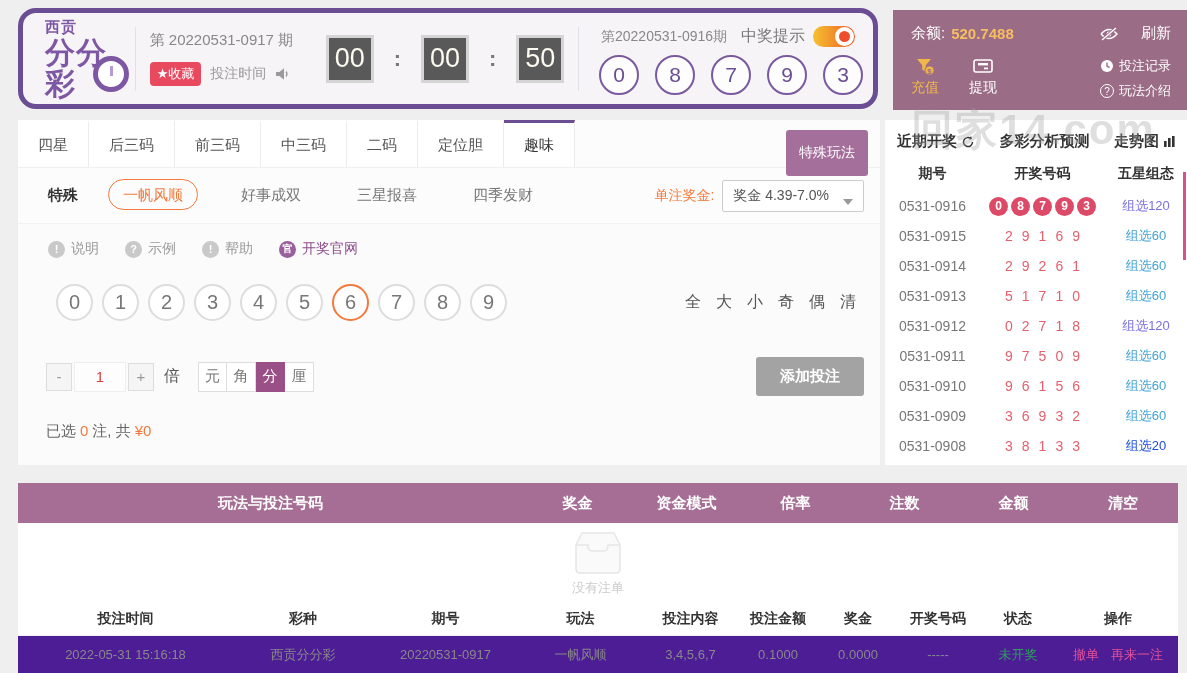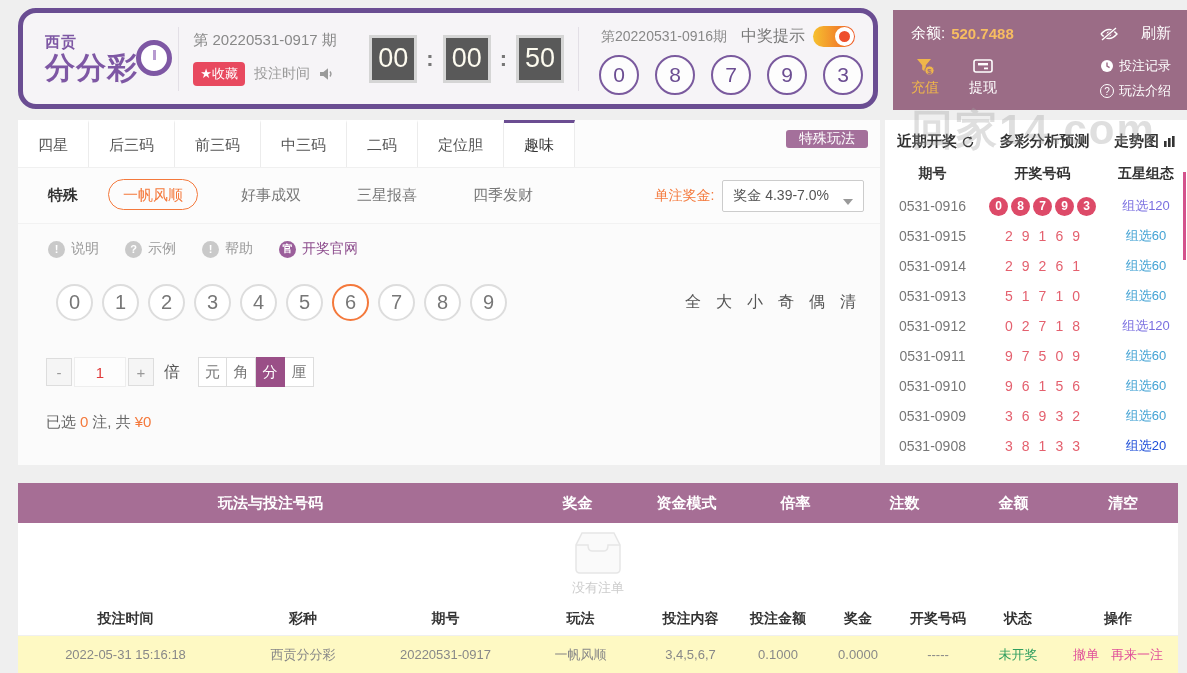--- a/index.html
+++ b/index.html
@@ -20,21 +20,21 @@
   .logo-main{ color:#7e57a4; font-size:30px; font-weight:bold; letter-spacing:1px; line-height:1.05;}
   .logo-clock{ position:absolute; right:6px; bottom:8px; width:36px; height:36px;
     border:5px solid #7e57a4; border-radius:50%; background:#fff; }
   .logo-clock:after{ content:""; position:absolute; left:12px; top:5px; width:3px; height:10px; background:#b79ad0;}
   .hdr-sep{ width:1px; height:64px; background:#e3dfe6; }
   .period-col{ padding:0 16px 0 14px; min-width:176px;}
   .period-label{ color:#888; font-size:15px; margin-bottom:12px; white-space:nowrap;}
   .period-actions{ display:flex; align-items:center; gap:9px;}
   .fav-badge{ background:#e8495f; color:#fff; font-size:13px; padding:3px 7px; border-radius:4px; white-space:nowrap; cursor:pointer;}
   .bet-time{ color:#999; font-size:14px; white-space:nowrap;}
-  .timer{ display:flex; align-items:center; gap:9px; padding:0 14px;}
+  .timer{ display:flex; align-items:center; gap:20px; padding:0 14px;}
   .tbox{ width:48px; height:48px; background:#595959; border:3px solid #d5d5d5;
     color:#fdfbef; font-size:27px; display:flex; align-items:center; justify-content:center; }
   .tcolon{ color:#777; font-size:22px; font-weight:bold; }
   .draw-col{ flex:1; padding:4px 10px 0 18px;}
   .draw-top{ display:flex; align-items:center; justify-content:space-between; padding:0 8px 8px 4px;}
   .draw-period{ color:#888; font-size:14px;}
   .wintip-wrap{ display:flex; align-items:center; gap:8px;}
   .wintip-label{ color:#777; font-size:16px;}
   .toggle{ width:42px; height:21px; border-radius:11px;
     background:linear-gradient(90deg,#f6c12f,#ef5a28); position:relative; cursor:pointer;}
@@ -62,21 +62,21 @@
   .watermark{ position:absolute; left:880px; top:102px; width:307px; text-align:center;
     font-size:42px; font-weight:bold; color:rgba(160,160,160,.34); letter-spacing:2px;
     z-index:30; pointer-events:none; white-space:nowrap;}
   
   .main-panel{ position:absolute; left:18px; top:120px; width:862px; height:345px; background:#fbfbfb;}
   .tab-row{ display:flex; height:48px; border-bottom:1px solid #f0f0f0; position:relative; background:#fcfcfc;}
   .tab{ padding:0 20px; background:#fff; border-right:1px solid #ececec; display:flex;
     align-items:center; font-size:15px; color:#555; cursor:pointer; border-top:3px solid transparent;}
   .tab.active{ border-top:3px solid #6b4d92; color:#333; }
   .special-btn{ position:absolute; right:12px; top:10px; background:#a4709b; color:#fff;
-    font-size:14px; padding:0 13px; border-radius:3px; cursor:pointer;}
+    font-size:14px; padding:14px 13px; border-radius:3px; cursor:pointer;}
   .subtab-row{ display:flex; align-items:center; height:56px; padding:0 16px 0 30px; background:#fcfcfc; border-bottom:1px solid #f2f2f2;}
   .group-label{ font-weight:bold; color:#333; font-size:15px; margin-right:30px;}
   .subtab{ color:#777; font-size:15px; margin-right:30px; cursor:pointer; padding:6px 12px; border:1px solid transparent;}
   .subtab.active{ color:#f4793c; border:1px solid #f4793c; border-radius:16px; padding:6px 14px;}
   .prize-wrap{ margin-left:auto; display:flex; align-items:center; gap:8px;}
   .prize-label{ color:#f4793c; font-size:14px;}
   .prize-select{ border:1px solid #ccc; background:#fff; padding:6px 10px; font-size:14px;
     color:#555; display:flex; align-items:flex-end; gap:14px; cursor:pointer; border-radius:2px;}
   .caret{ width:0; height:0; border-left:5px solid transparent; border-right:5px solid transparent; border-top:6px solid #999;}
   .help-row{ display:flex; align-items:center; gap:26px; padding:16px 0 0 30px;}
@@ -124,21 +124,21 @@
     font-size:12px; font-weight:bold; display:flex; align-items:center; justify-content:center;}
   .rr-type{ width:82px; text-align:center; font-size:13px; cursor:pointer;}
   .recent-scrollbar{ position:absolute; right:1px; top:52px; width:3px; height:88px; background:#d4528c; cursor:pointer;}
   
   .bottom-panel{ position:absolute; left:18px; top:483px; width:1160px; height:190px; background:#fff;}
   .slip-head{ display:flex; align-items:center; height:40px; background:#a66e95; color:#fff; font-size:15px; font-weight:bold;}
   .slip-cell{ text-align:center;}
   .empty-wrap{ height:80px; display:flex; flex-direction:column; align-items:center; justify-content:center; gap:4px;}
   .empty-text{ color:#ccc; font-size:13px;}
   .hist-head{ display:flex; align-items:center; height:33px; font-size:14px; font-weight:bold; color:#333; border-bottom:1px solid #f0f0f0;}
-  .hist-row{ display:flex; align-items:center; height:37px; background:#fef9c3; font-size:13px; color:#888;}
+  .hist-row{ display:flex; align-items:center; height:37px; background:#4c1d95; font-size:13px; color:#888;}
   .hc{ text-align:center;}
   .hc.green{ color:#2f9e5f;}
   .hc-actions{ display:flex; justify-content:center; gap:12px;}
   .action-link{ color:#e0519a; cursor:pointer;}
   
   .sw0{width:505px;} .sw1{width:109px;} .sw2{width:109px;} .sw3{width:109px;}
   .sw4{width:109px;} .sw5{width:109px;} .sw6{width:110px;}
   .hw0{width:215px;} .hw1{width:140px;} .hw2{width:145px;} .hw3{width:125px;} .hw4{width:95px;}
   .hw5{width:80px;} .hw6{width:80px;} .hw7{width:80px;} .hw8{width:80px;} .hw9{width:120px;}
 </style>
@@ -307,20 +307,21 @@
     <input class="step-input" value="1" style="">
     <div class="step-btn">+</div>
     <span class="bei-label">倍</span>
     <span class="unit-group" id="unit-group">
         <span class="unit">元</span>
         <span class="unit">角</span>
         <span class="unit active">分</span>
         <span class="unit">厘</span>
       </span>
     <span class="bet-btns">
+      <span class="gray-btn">添加投注</span>
     </span>
   </div>
   <div class="summary-row">
     <span>已选</span><span class="orange">0</span><span>注, 共</span><span class="orange">¥0</span>
   </div>
 </div>
 
 <div class="recent-panel">
   <div class="recent-nav">
     <span class="recent-nav-item">

